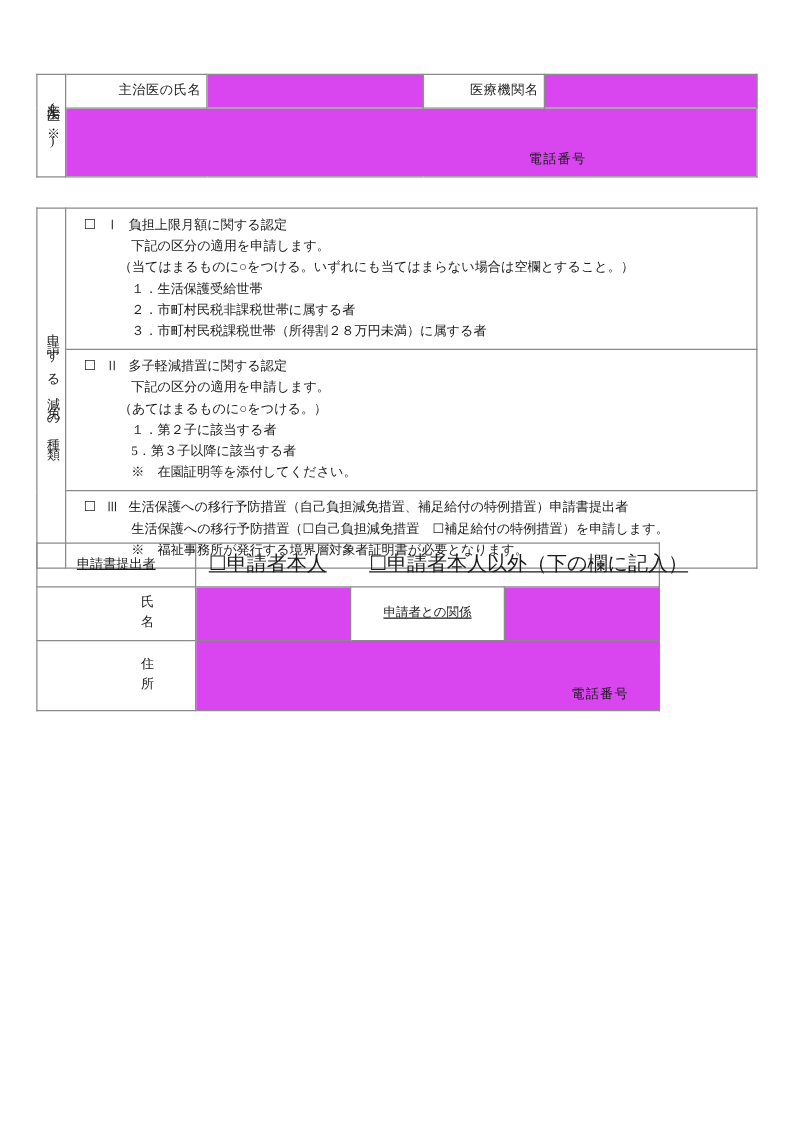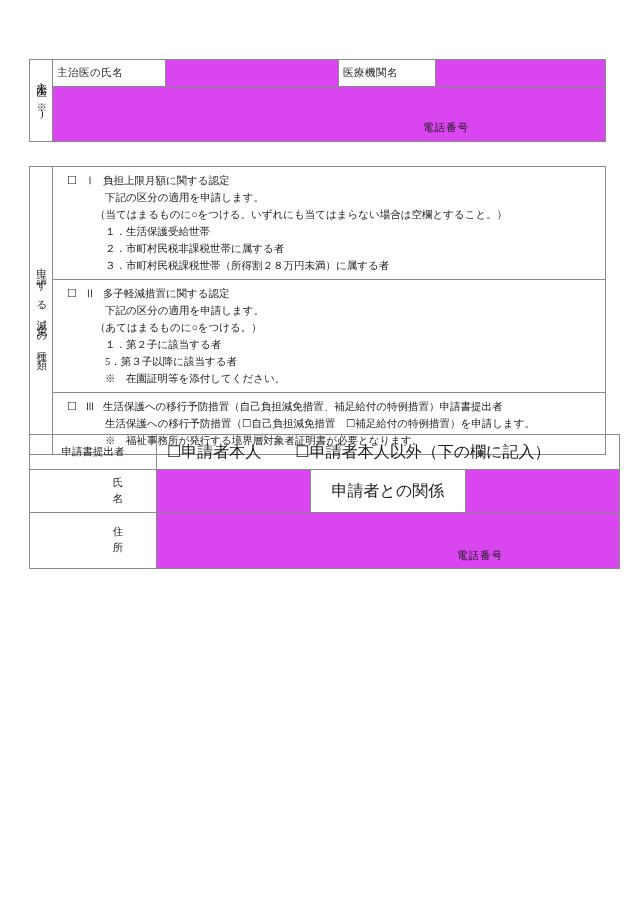--- a/index.html
+++ b/index.html
@@ -52,21 +52,21 @@
   .vert-text {
     writing-mode: vertical-rl;
     text-orientation: upright;
     letter-spacing: 2.5px;
     font-size: 10.5px;
     line-height: 1;
     display: inline-block;
     white-space: nowrap;
   }
   .cell-label {
-    text-align: left;
+    text-align: right;
     font-size: 10.5px;
     padding: 5px 4px;
     letter-spacing: 0.5px;
   }
   .cell-blank { background: #d946ef; }
   .doctor-name-blank { width: 172px; }
   .doctor-org-label { width: 88px; }
   .tel-row-cell {
     height: 54px;
     position: relative;
@@ -128,21 +128,22 @@
   .ind1 { padding-left: 46px; }
   .ind3 { padding-left: 36px; }
   .ind-head { padding-left: 8px; }
   .ind-sub { padding-left: 46px; }
 
   
   .submit-table {
     position: absolute;
     left: 29px;
     top: 434px;
-    width: 591px;
+    width: 499px;
+    text-decoration: underline;
   }
   .sub-label {
     width: 122px;
     text-align: center;
     font-size: 10.5px;
     padding: 5px 2px;
   }
   .spread {
     display: inline-block;
     letter-spacing: 0;
@@ -151,21 +152,21 @@
   .addr-spread { letter-spacing: 26px; padding-left: 26px; }
   .submitter-opts {
     padding: 5px 0 5px 10px;
     font-size: 16px;
     white-space: nowrap;
   }
   .opt-gap { display: inline-block; width: 34px; }
   .rel-label {
     width: 95px;
     text-align: center;
-    font-size: 16px;
+    font-size: 10px;
     padding: 5px 2px;
   }
   .row-name td { height: 31px; }
   .row-addr td { height: 45px; }
   .addr-blank { position: relative; }
   .addr-tel {
     position: absolute;
     left: 300px;
     bottom: 4px;
     font-size: 10.5px;

